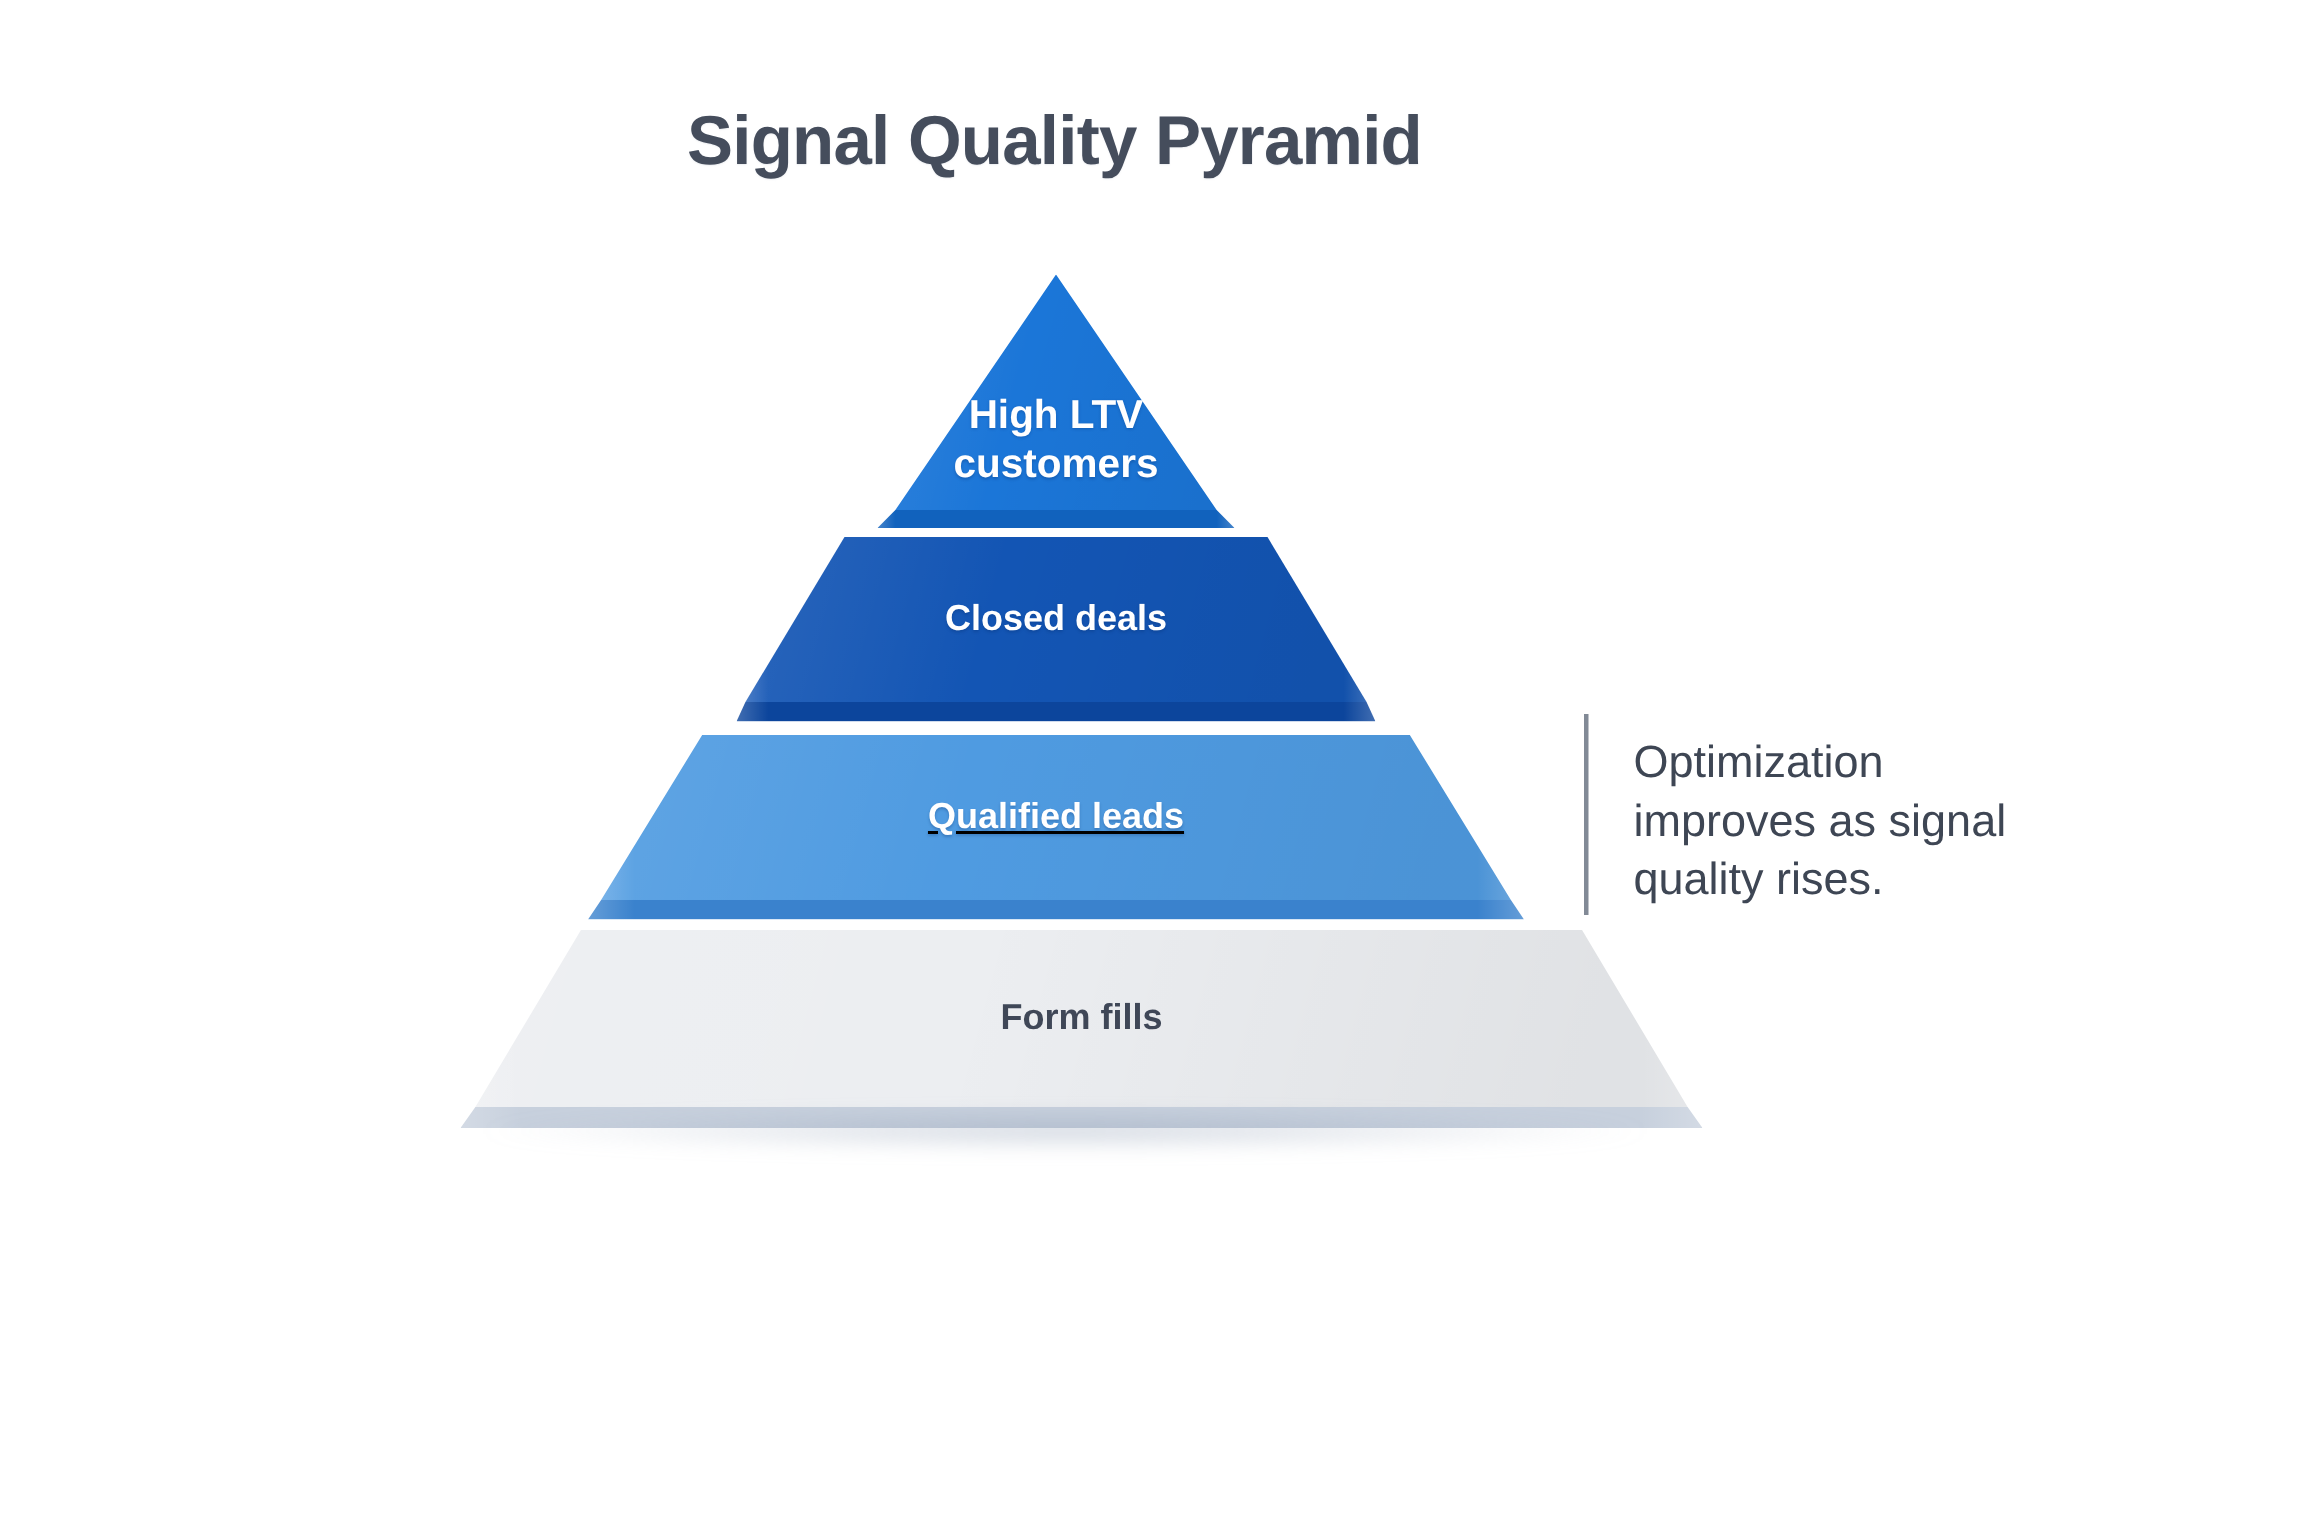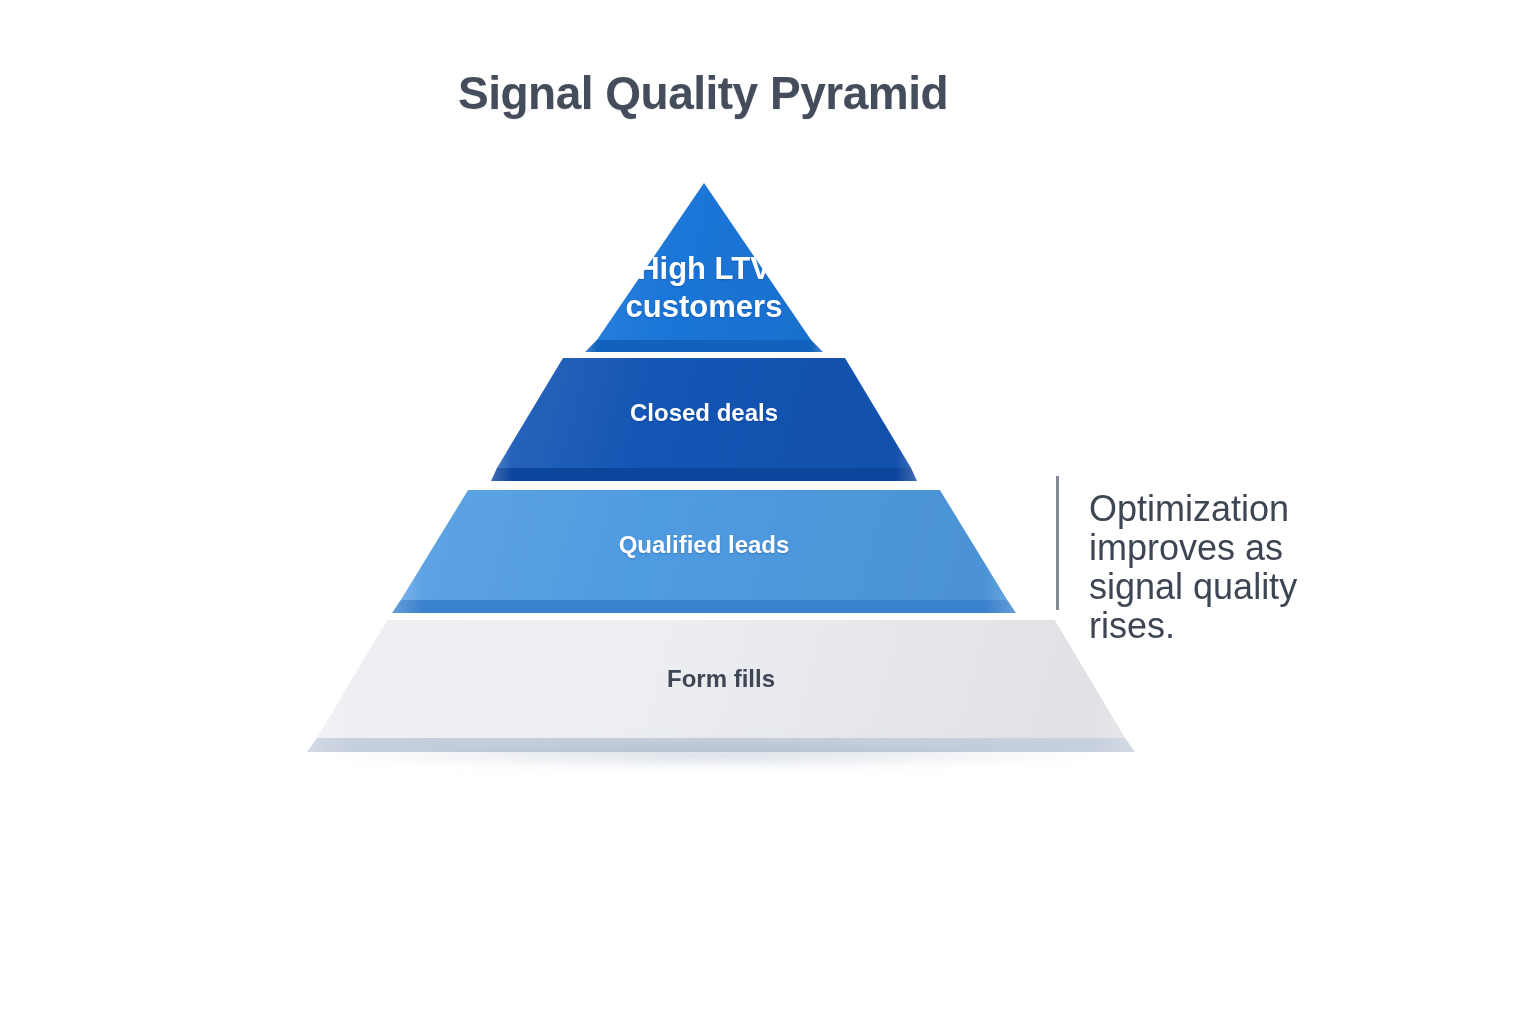--- a/index.html
+++ b/index.html
@@ -48,37 +48,38 @@
 
   
   .layer-1{
     left:585px;top:183px;width:238px;height:169px;
     --face-end:92.9%;
     clip-path:polygon(50% 0%, 95% 92.9%, 100% 100%, 0% 100%, 5% 92.9%);
     align-items:flex-end;
     padding-bottom:26px;
     filter:drop-shadow(0 3px 3px rgba(40,80,150,.18));
   }
-  .layer-1 .label{ font-size:31px; max-width:160px; }
+  .layer-1 .label{ font-size:27px; max-width:160px; }
 
   
   .layer-2{
     left:491px;top:358px;width:426px;height:123px;
     --face-end:89.4%;
     clip-path:polygon(16.9% 0%, 83.1% 0%, 98.6% 89.4%, 100% 100%, 0% 100%, 1.4% 89.4%);
     padding-bottom:13px;
     filter:drop-shadow(0 3px 3px rgba(30,60,130,.20));
   }
   
   .layer-3{
     left:392px;top:490px;width:624px;height:123px;
     --face-end:89.4%;
     clip-path:polygon(12.2% 0%, 87.8% 0%, 98.6% 89.4%, 100% 100%, 0% 100%, 1.4% 89.4%);
     padding-bottom:13px;
     filter:drop-shadow(0 3px 3px rgba(40,80,150,.16));
+    text-decoration:underline;
   }
   
   .layer-4{
     left:307px;top:620px;width:828px;height:132px;
     --face-end:89.4%;
     clip-path:polygon(9.7% 0%, 90.3% 0%, 98.8% 89.4%, 100% 100%, 0% 100%, 1.2% 89.4%);
     padding-bottom:14px;
     filter:drop-shadow(0 3px 4px rgba(110,125,145,.22));
   }
   .layer-2 .label,.layer-3 .label,.layer-4 .label{ font-size:24px; }
@@ -97,21 +98,21 @@
     position:absolute;
     left:1056px;top:476px;
     height:134px;width:330px;
     box-sizing:border-box;
     border-left:3px solid var(--rule-color,#828a96);
     padding:13px 0 0 30px;
   }
   .annotation p{
     margin:0;
     width:290px;
-    font-size:36px;
+    font-size:30px;
     line-height:39px;
     color:var(--note-text,#3e4654);
   }
 </style>
 </head>
 <body>
 
 <div class="canvas">
 
   <h1 class="diagram-title">Signal Quality Pyramid</h1>

